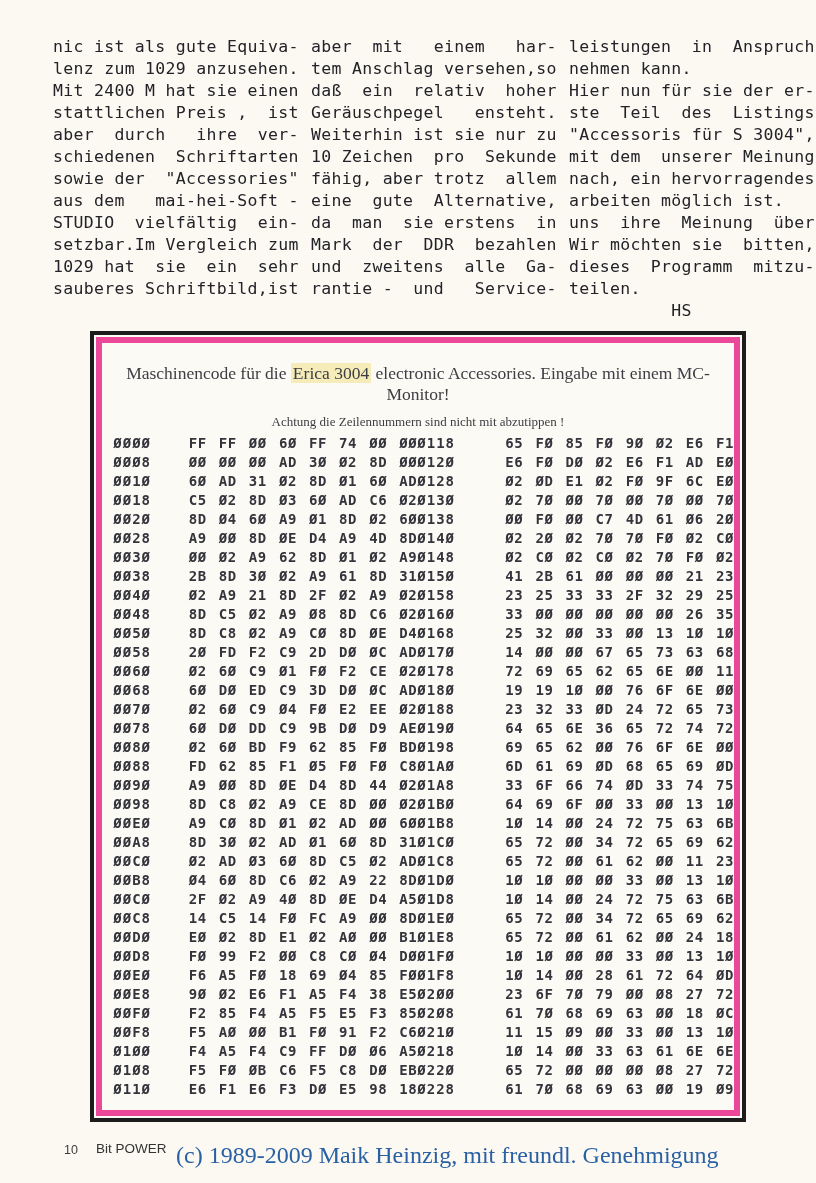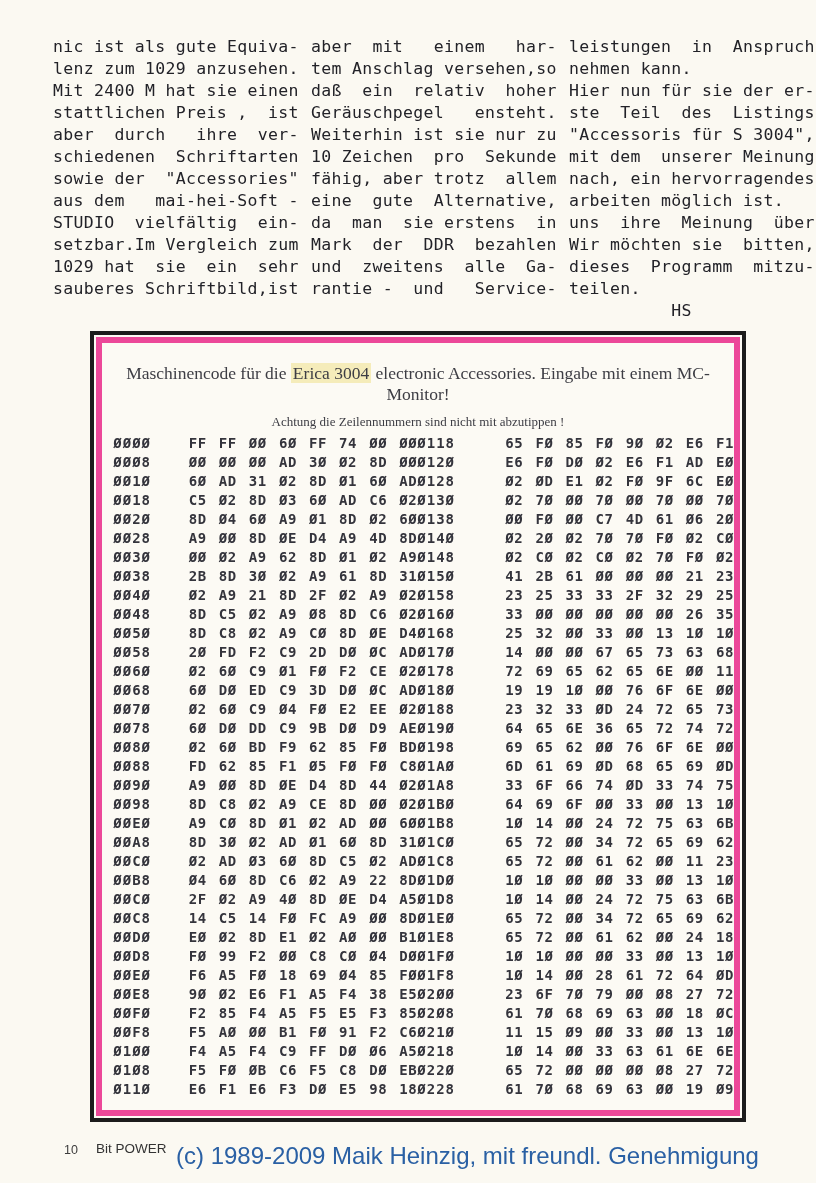--- a/index.html
+++ b/index.html
@@ -43,21 +43,21 @@
   .pagenum {
     position:absolute; left:57px; top:1143px;
     font-family:"Liberation Sans", sans-serif; font-size:12.5px; color:#3d3d3d;margin-left:7px;
   }
   .mag {
     position:absolute; left:96px; top:1141px;
     font-family:"Liberation Sans", sans-serif; font-size:13.5px; color:#333333;
   }
   .watermark {
     position:absolute; left:176px; top:1142px;
-    font-family:Liberation Sans, sans-serif; font-size:24px; color:#2a60a4;
+    font-family:Liberation Serif, serif; font-size:24px; color:#2a60a4;
   }
 </style>
 </head>
 <body>
 
 <div class="page">
 
   <div class="article">
     <div class="a-col">
         <div class="a-line">nic ist als gute Equiva-</div>

